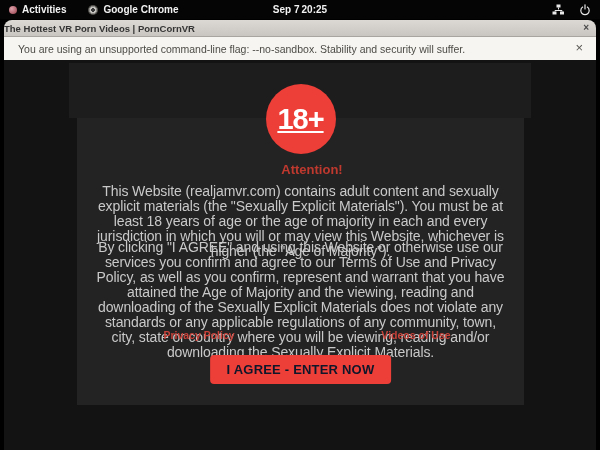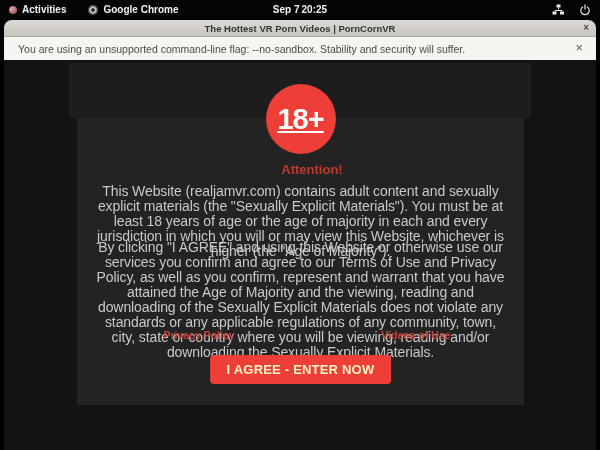--- a/index.html
+++ b/index.html
@@ -35,21 +35,21 @@
   
   .window{
     position:absolute;left:4px;right:4px;top:20px;bottom:0;
     border-radius:8px 8px 0 0;overflow:hidden;background:#131313;
     display:flex;flex-direction:column;
   }
   .titlebar{
     height:16px;flex:0 0 16px;position:relative;
     background:linear-gradient(#dcd9d4,#c9c5c0);
     border-bottom:1px solid #a8a5a0;
-    display:flex;align-items:center;justify-content:center;
+    display:flex;align-items:center;justify-content:flex-start;
     font-size:9.5px;font-weight:bold;color:#343434;
   }
   .win-close{
     position:absolute;right:7px;top:1px;font-size:10px;font-weight:bold;color:#4a4a4a;
     cursor:default;line-height:14px;
   }
   .infobar{
     height:23px;flex:0 0 23px;position:relative;
     background:#f6f5f2;display:flex;align-items:center;
     padding-left:14px;font-size:10.5px;color:#4c4b45;
@@ -88,21 +88,21 @@
     position:absolute;top:211px;left:13px;right:0;
     display:flex;justify-content:space-around;align-items:flex-end;
   }
   .links a{
     color:var(--link-red,#c8423a);font-size:10.5px;font-weight:bold;
     text-decoration:none;cursor:pointer;
   }
   .agree-btn{
     position:absolute;top:237px;left:50%;transform:translateX(-50%);
     height:29px;padding:4px 17px;border:none;border-radius:4px;
-    background:var(--accent-red,#ee3e38);color:#fef9c3;
+    background:var(--accent-red,#ee3e38);color:#0f172a;
     font-family:inherit;font-size:13px;font-weight:bold;letter-spacing:0.2px;
     white-space:nowrap;cursor:pointer;
   }
 </style>
 </head>
 <body>
 
 <div class="topbar">
   <div class="tb-left">
     <div class="tb-item">

